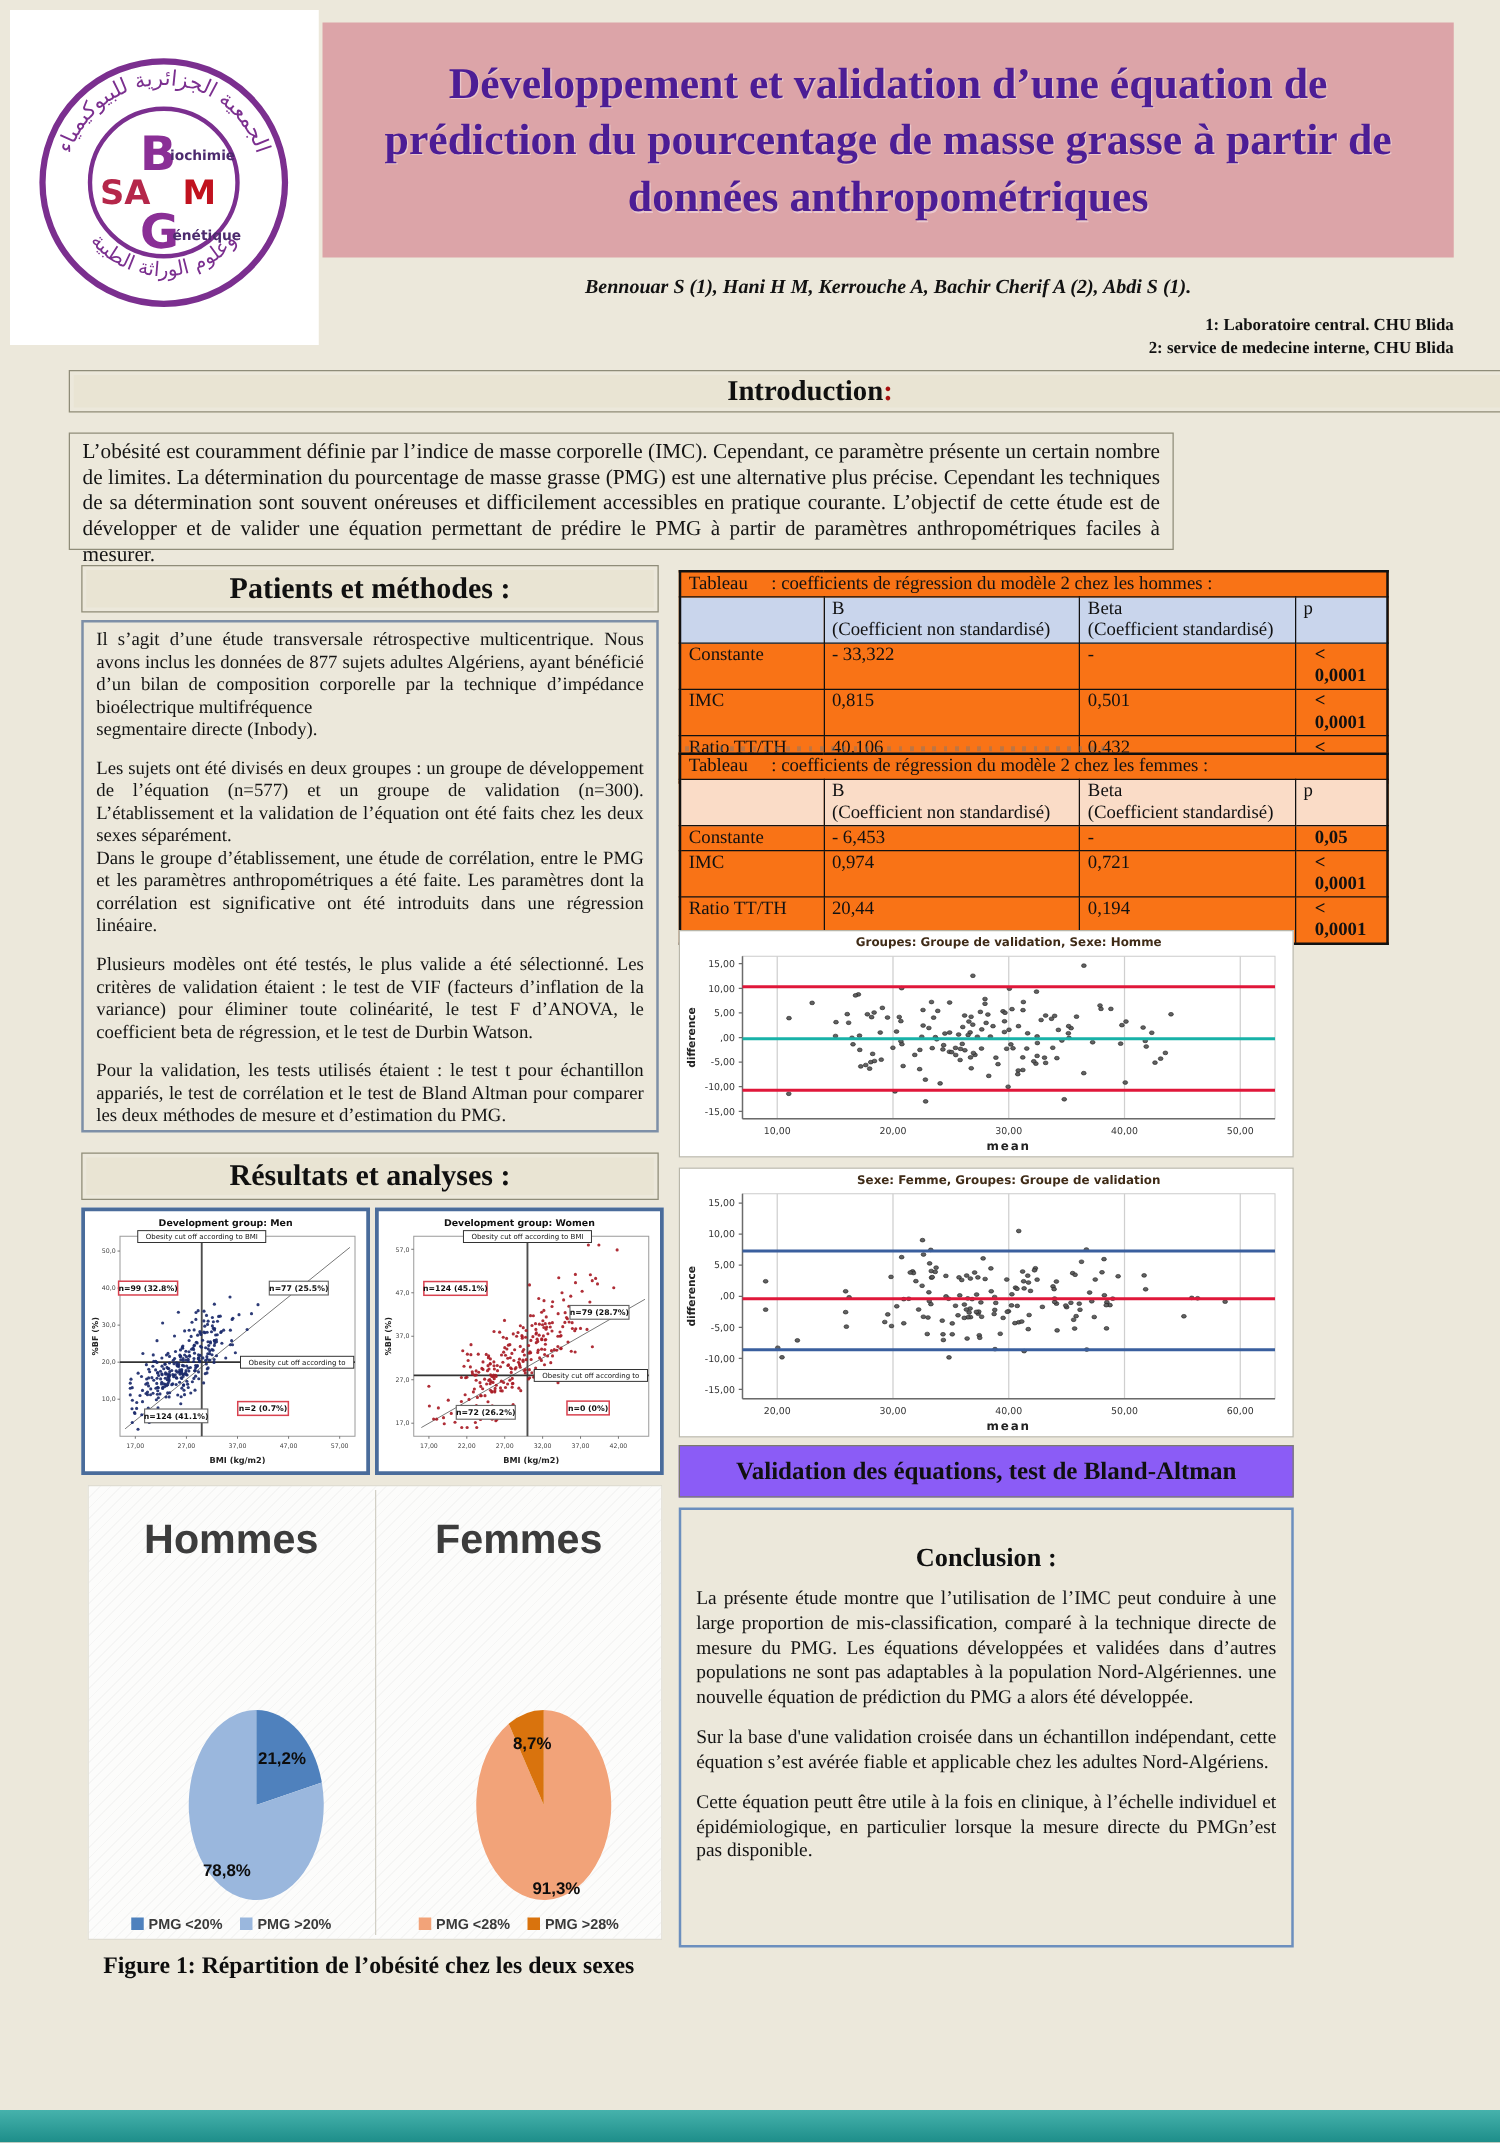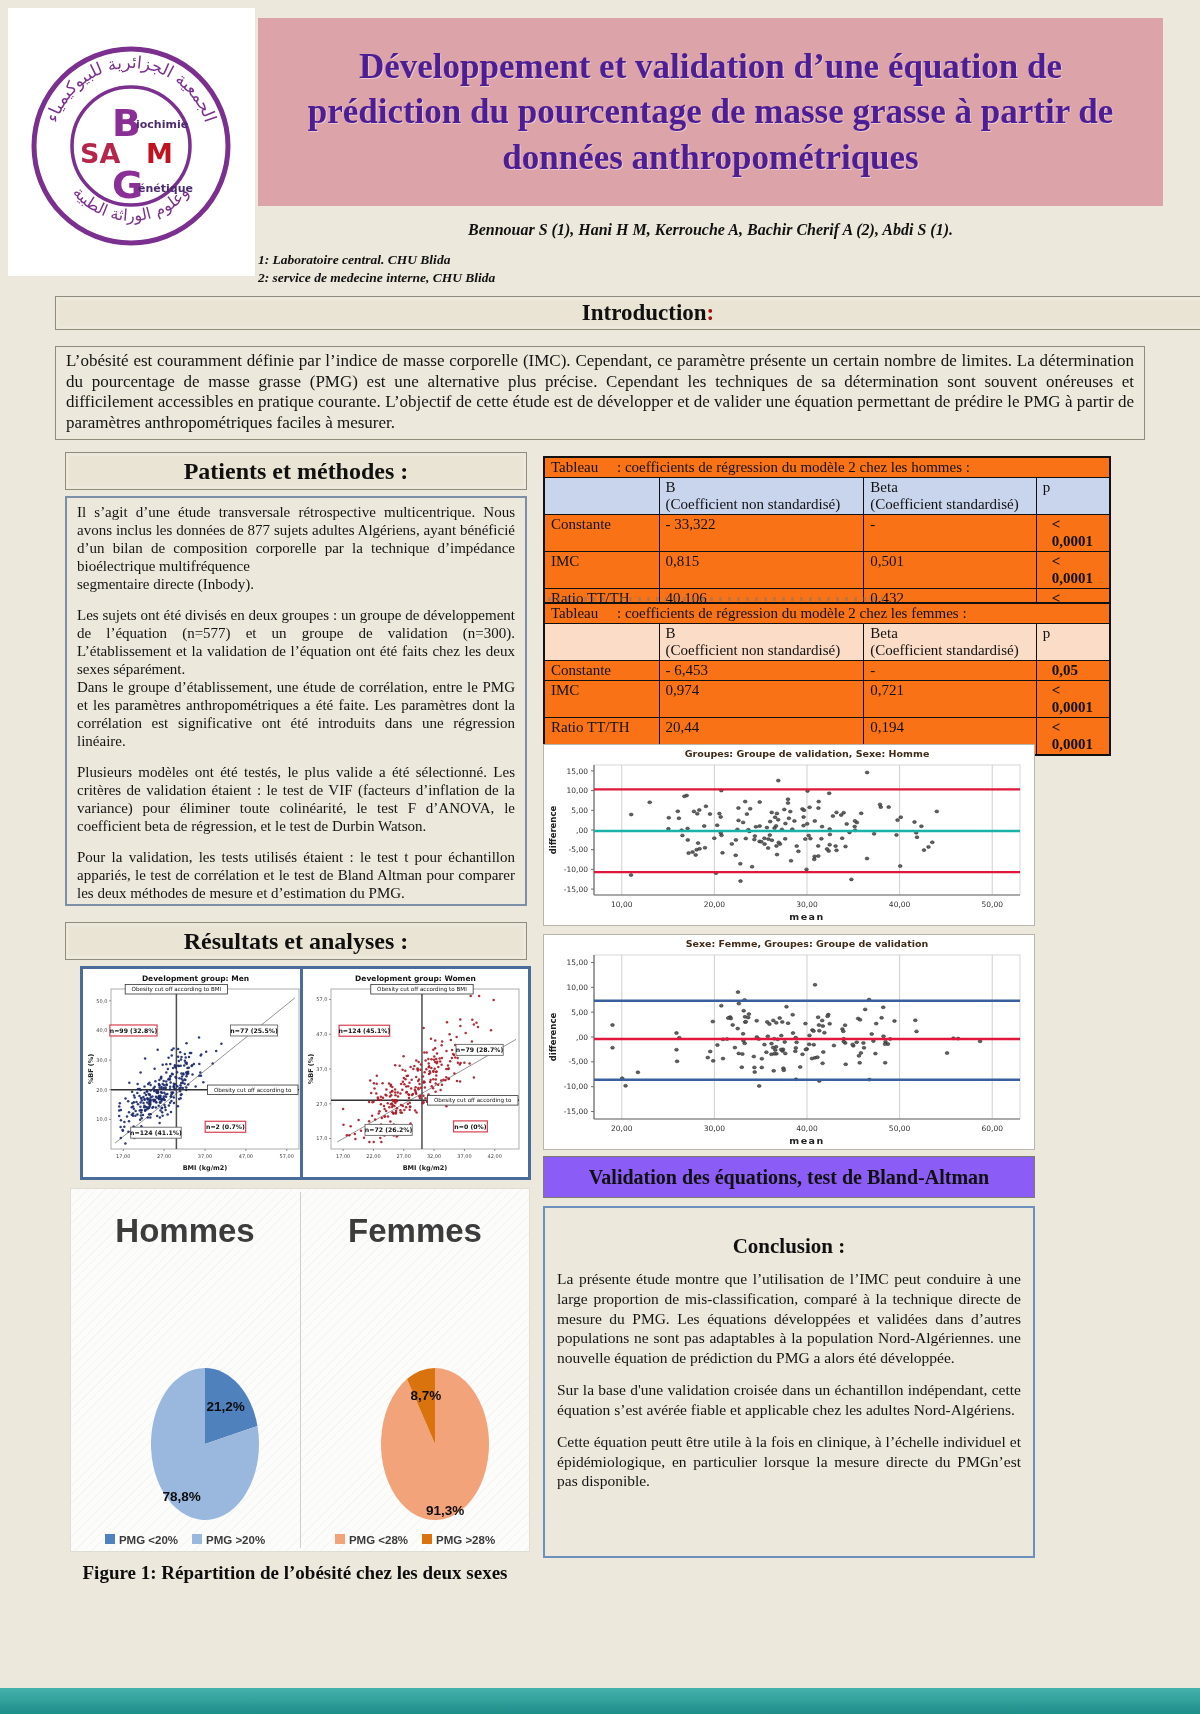--- a/index.html
+++ b/index.html
@@ -9,32 +9,32 @@
 
   .logo-box{position:absolute;left:8px;top:8px;width:247px;height:268px;background:#ffffff;}
 
   .title-band{position:absolute;left:258px;top:18px;width:905px;height:188px;background:#dca4a8;
               display:flex;align-items:center;justify-content:center;text-align:center;}
   .title-band h1{margin:0;padding:0 34px;font-size:35px;line-height:1.3;font-weight:bold;color:#4c1d95;
                  text-shadow:1px 1px 0 rgba(255,255,255,.4);}
 
   .authors{position:absolute;left:258px;top:221px;width:905px;text-align:center;
            font-weight:bold;font-style:italic;font-size:16px;color:#111;}
-  .affil{position:absolute;left:258px;width:905px;text-align:left;font-weight:bold;font-style:italic;
+  .affil{position:absolute;left:258px;width:905px;text-align:right;font-weight:bold;
          font-size:13.5px;color:#111;}
   .affil1{top:252px;} .affil2{top:270px;}
 
   .sec-head{position:absolute;background:#e9e4d3;border:1px solid #8f8c79;box-shadow:0 0 0 3px #ece8db inset;
             display:flex;align-items:center;justify-content:center;font-weight:bold;color:#101010;}
   .sec-head .red{color:#a80f0f;}
   .intro-head{left:55px;top:296px;width:1186px;height:34px;font-size:23px;}
   .methods-head{left:65px;top:452px;width:462px;height:38px;font-size:24px;}
   .results-head{left:65px;top:922px;width:462px;height:38px;font-size:24px;}
 
-  .intro-box{position:absolute;left:55px;top:346px;width:1090px;height:94px;border:1px solid #8f8c79;
+  .intro-box{position:absolute;left:55px;top:346px;width:884px;height:94px;border:1px solid #8f8c79;
              padding:4px 10px;font-size:17px;line-height:1.22;text-align:justify;color:#141414;}
 
   .methods-box{position:absolute;left:65px;top:496px;width:462px;height:410px;border:2px solid #7d8fa7;
                padding:5px 10px;font-size:15px;line-height:1.2;text-align:justify;color:#141414;}
   .methods-box p{margin:0;white-space:pre-line;}
   .methods-box p.gap{margin-top:13px;}
 
   .rtab{position:absolute;left:543px;width:568px;border-collapse:collapse;background:#f97316;
         font-size:15px;color:#111;border:2px solid #111;}
   .rtab td,.rtab th{border:1px solid #111;padding:1px 6px;font-weight:normal;text-align:left;
@@ -49,21 +49,21 @@
   .artifact{position:absolute;left:548px;top:597px;width:340px;height:4px;opacity:.45;overflow:hidden;
             background:repeating-linear-gradient(90deg,#777 0 3px,transparent 3px 9px);}
 
   .ba-box{position:absolute;left:543px;width:492px;background:#ffffff;border:1px solid #b9b6a9;}
   .ba1{top:744px;height:182px;}
   .ba2{top:934px;height:216px;}
   .ba-box svg{display:block;}
 
   .dev-panel{position:absolute;top:966px;width:231px;height:214px;background:#ffffff;
              border:3px solid #4a6c9b;padding:3px;}
-  .dev-men{left:80px;} .dev-women{left:300px;}
+  .dev-men{left:65px;} .dev-women{left:300px;}
 
   .valid-box{position:absolute;left:543px;top:1156px;width:492px;height:42px;border:1px solid #7b7b6e;
              background:#8b5cf6;display:flex;align-items:center;justify-content:center;
              font-weight:bold;font-size:20px;color:#101010;}
 
   .concl-box{position:absolute;left:543px;top:1206px;width:492px;height:352px;border:2px solid #6c8fbe;
              background:#ece8db;padding:24px 12px;color:#141414;}
   .concl-box h2{margin:2px 0 10px 0;text-align:center;font-size:21px;color:#101010;}
   .concl-box p{margin:0 0 12px 0;font-size:15.5px;line-height:1.28;text-align:justify;}
 

